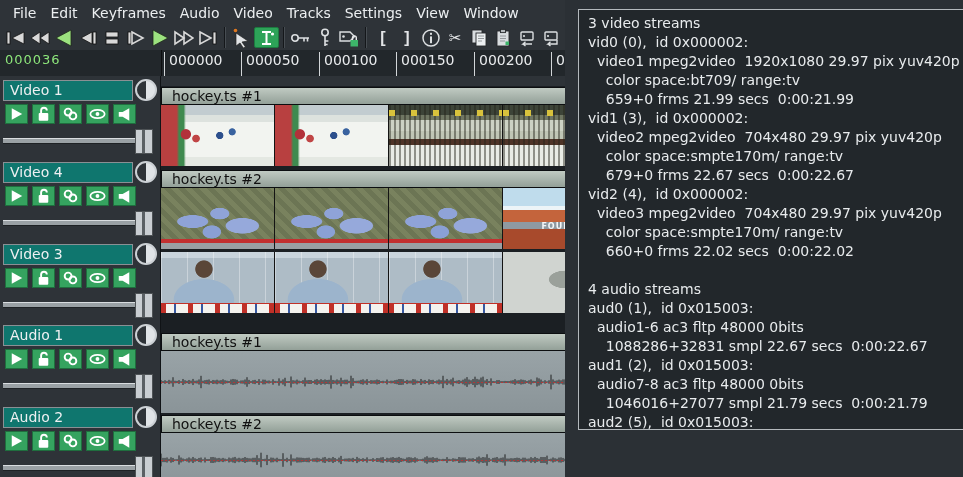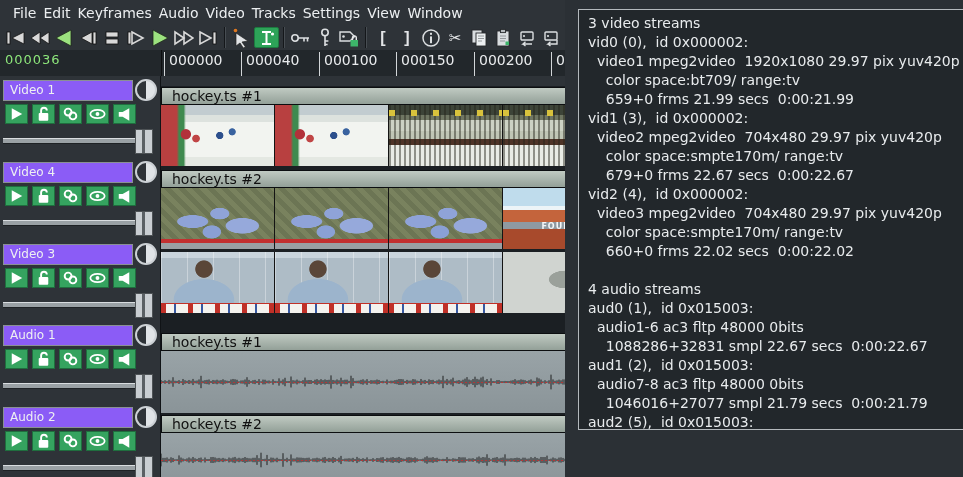--- a/index.html
+++ b/index.html
@@ -1,21 +1,21 @@
 <!DOCTYPE html>
 <html><head>
 <meta charset="utf-8">
 <style>
   html,body{margin:0;padding:0;background:#15181b;}
   .app{position:relative;width:963px;height:477px;overflow:hidden;
        background:#2e3338;font-family:"DejaVu Sans",sans-serif;
        -webkit-font-smoothing:antialiased;}
   
   .menubar{position:absolute;left:0;top:0;width:568px;height:25px;
-           display:flex;align-items:center;gap:7px;padding-left:13px;
+           display:flex;align-items:center;gap:14px;padding-left:13px;
            background:#2e3338;color:#eceff1;font-size:14px;}
   .menu-item{cursor:default;white-space:nowrap;}
   
   .toolbar{position:absolute;left:0;top:25px;width:568px;height:25px;
            display:flex;align-items:center;padding-left:4px;background:#2e3338;}
   .tbtn{width:24px;height:23px;border:0;background:transparent;padding:0;
         display:flex;align-items:center;justify-content:center;}
   .tbtn svg{display:block;}
   .tool-active{background:#2da358;border:1px solid #1d7a40;border-radius:2px;width:25px;height:21px;}
   .tdiv{width:1px;height:21px;background:#14171a;border-right:1px solid #474d52;margin:0 4px;}
@@ -26,22 +26,22 @@
   .timecode{position:absolute;left:5px;top:2px;font-size:13px;color:#8de67b;letter-spacing:1px;}
   .ruler{position:absolute;left:161px;top:0;width:407px;height:26px;overflow:hidden;
          background:#22272b;border-left:1px solid #0c0e10;}
   .tick{position:absolute;top:2px;bottom:0;border-left:1px solid #d2d6d9;
         padding-left:4px;color:#e9ebed;font-size:14px;white-space:nowrap;}
   
   .patchbay{position:absolute;left:0;top:76px;width:160px;height:401px;
             background:#2e3338;border-right:1px solid #101316;}
   .panel{position:absolute;left:0;width:160px;height:80px;}
   .ptitle{position:absolute;left:3px;top:2px;width:122px;height:19px;
-          background:#8b5cf6;border:1px solid #8a9094;color:#eef0f2;
-          font-size:12px;line-height:19px;padding-left:6px;}
+          background:#0f766e;border:1px solid #8a9094;color:#eef0f2;
+          font-size:14px;line-height:19px;padding-left:6px;}
   .expander{position:absolute;right:3px;top:1px;width:18px;height:18px;
             border:2px solid #ccd1d5;border-radius:50%;
             background:linear-gradient(90deg,transparent 50%,#e0e4e7 50%);}
   .pbuttons{position:absolute;left:5px;top:26px;display:flex;gap:4px;}
   .pbtn{width:23px;height:20px;background:#35a35f;border:1px solid #1f6e3e;
         padding:0;display:flex;align-items:center;justify-content:center;}
   .pbtn svg{display:block;}
   .fader{position:absolute;left:2px;top:51px;width:153px;height:23px;}
   .groove{position:absolute;left:1px;top:9px;width:146px;height:4px;
           background:#9aa1a5;border-top:1px solid #d9dde0;border-bottom:1px solid #1e2225;}
@@ -259,21 +259,21 @@
           <circle cx="7" cy="7" r="1.1" fill="#dcdfe1"></circle>
           <path d="M16 11v4H7l2.5-2.2M7 15l2.5 2" fill="none" stroke="#dcdfe1" stroke-width="1.4"></path>
         </svg>
     </button>
   </div>
 
   <div class="timebar">
     <span class="timecode">000036</span>
     <div class="ruler">
       <div class="tick" style="left:2px"><span>000000</span></div>
-      <div class="tick" style="left:79px"><span>000040</span></div>
+      <div class="tick" style="left:79px"><span>000050</span></div>
       <div class="tick" style="left:157px"><span>000100</span></div>
       <div class="tick" style="left:234px"><span>000150</span></div>
       <div class="tick" style="left:312px"><span>000200</span></div>
       <div class="tick" style="left:389px"><span>0</span></div>
     </div>
   </div>
 
   <div class="patchbay">
 
     <div class="panel" style="top:2px">

